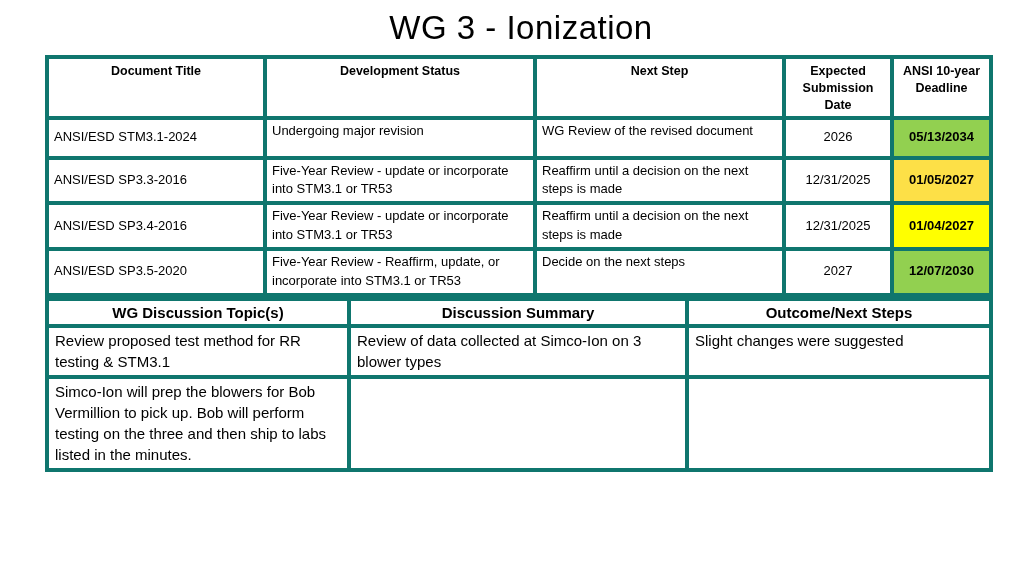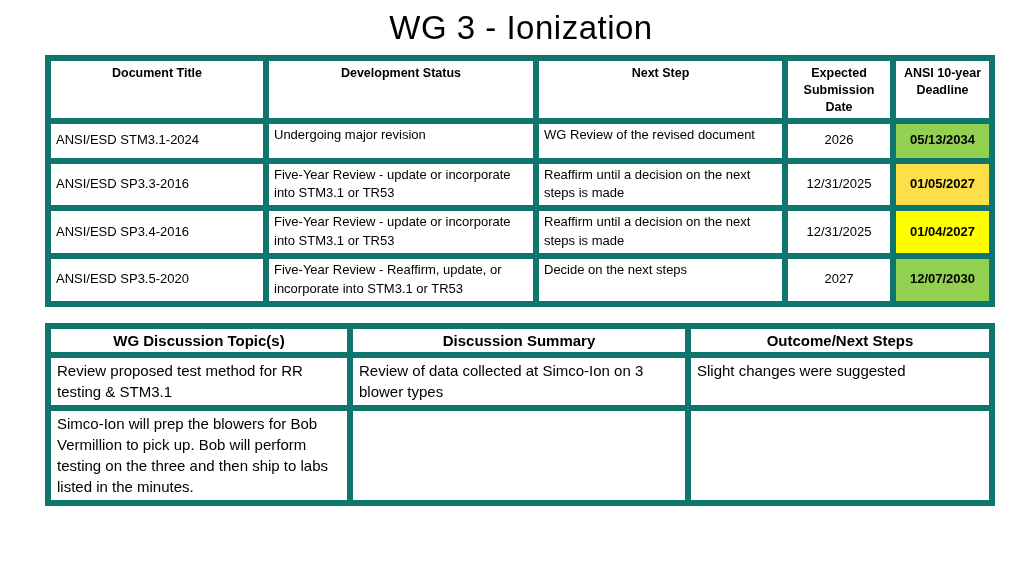--- a/index.html
+++ b/index.html
@@ -28,21 +28,21 @@
     line-height: 42px;
     margin-left: 8px;
   }
   table {
     border-collapse: collapse;
     table-layout: fixed;
     margin-left: 45px;
     width: 944px;
   }
   td, th {
-    border: 6px solid #0f766e;
+    border: 4px solid #0f766e;
     padding: 2px 5px;
     overflow: hidden;
     box-sizing: border-box;
   }
   
   .docs-table {
     font-size: 13px;
     line-height: 1.45;
   }
   .docs-table th {
@@ -63,21 +63,21 @@
   .docs-table .row-2 { height: 45px; padding-left: 28px; }
   .docs-table .row-3 { height: 45px; }
   .docs-table .row-4 { height: 45px; }
   .docs-table td.c-title    { vertical-align: middle; text-align: left; }
   .docs-table td.c-status   { vertical-align: top;    text-align: left; }
   .docs-table td.c-next     { vertical-align: top;    text-align: left; }
   .docs-table td.c-expected { vertical-align: middle; text-align: center; }
   .docs-table td.c-deadline { vertical-align: middle; text-align: center; font-weight: bold; }
   
   .disc-table {
-    margin-top: 16px;
+    margin-top: 0px;
     font-size: 15px;
     line-height: 1.42;
   }
   .disc-table th {
     font-weight: bold;
     text-align: center;
     vertical-align: middle;
     font-size: 15px;
     height: 18px;
     padding: 1px 5px;

